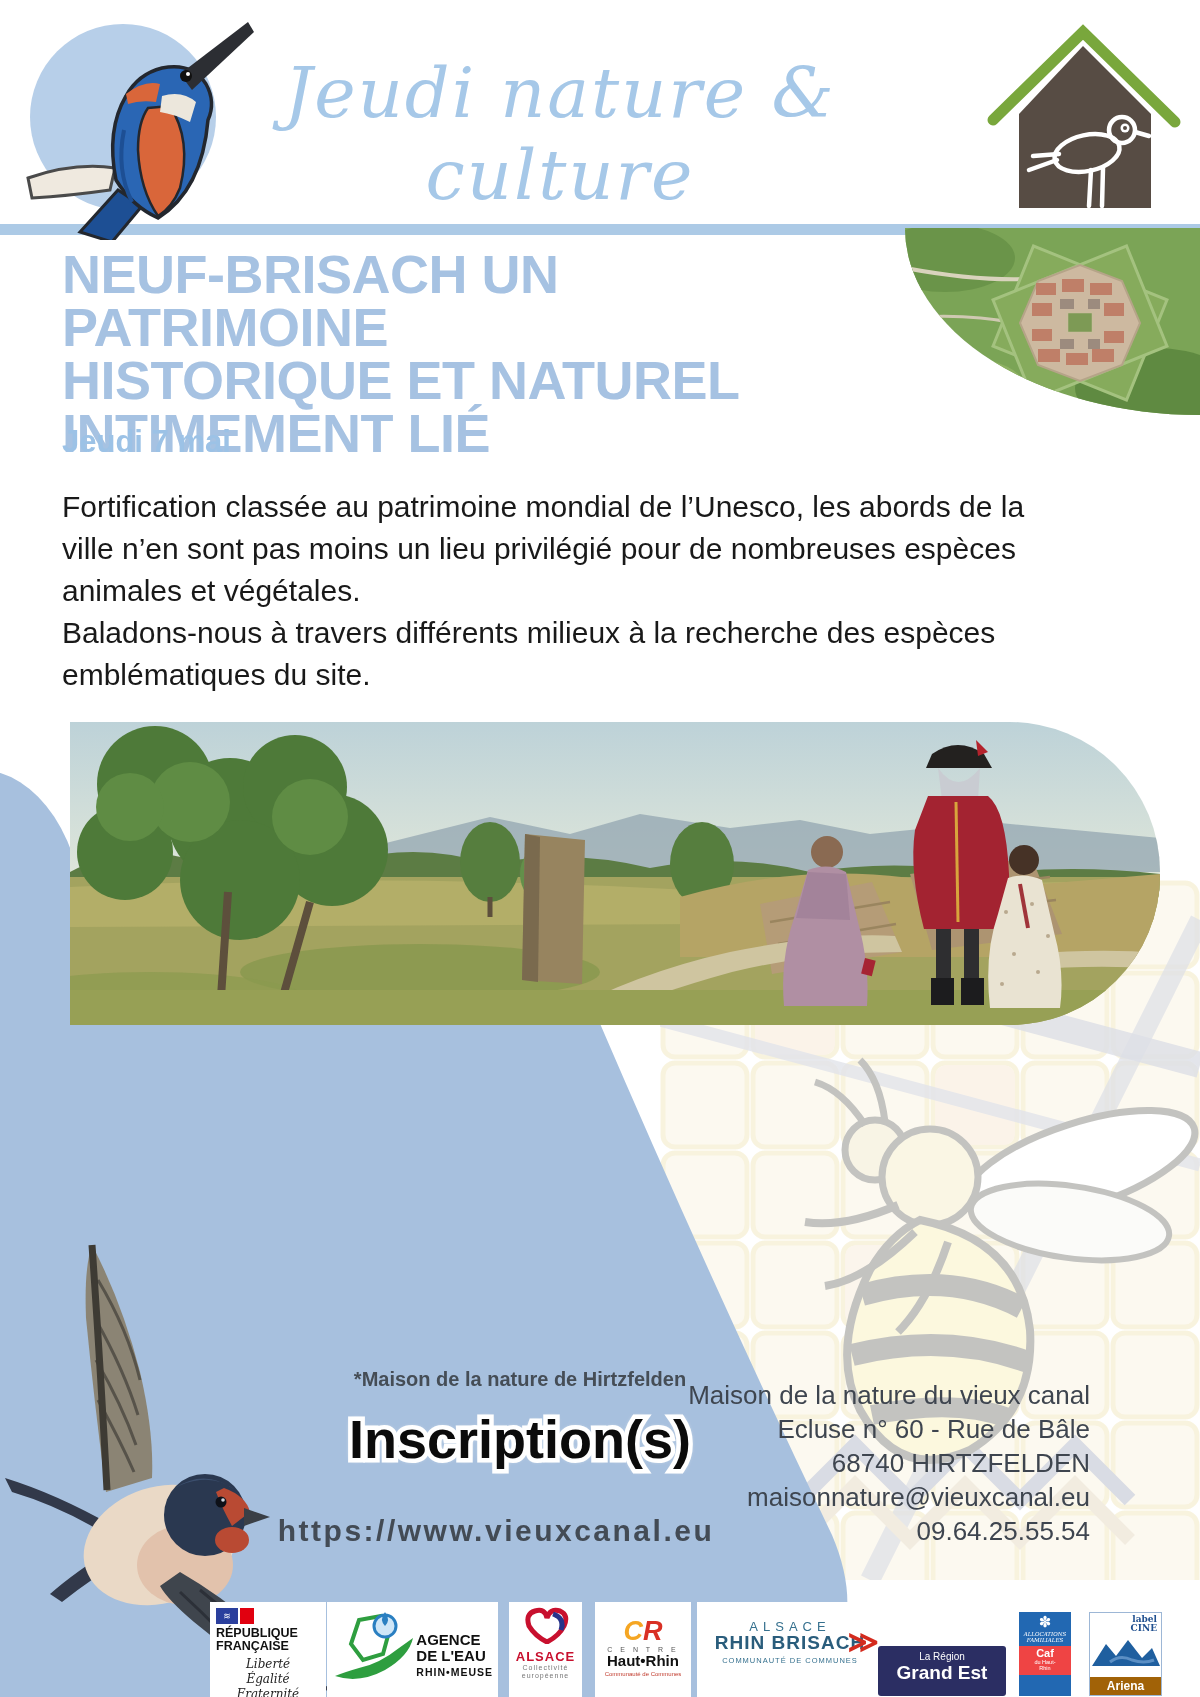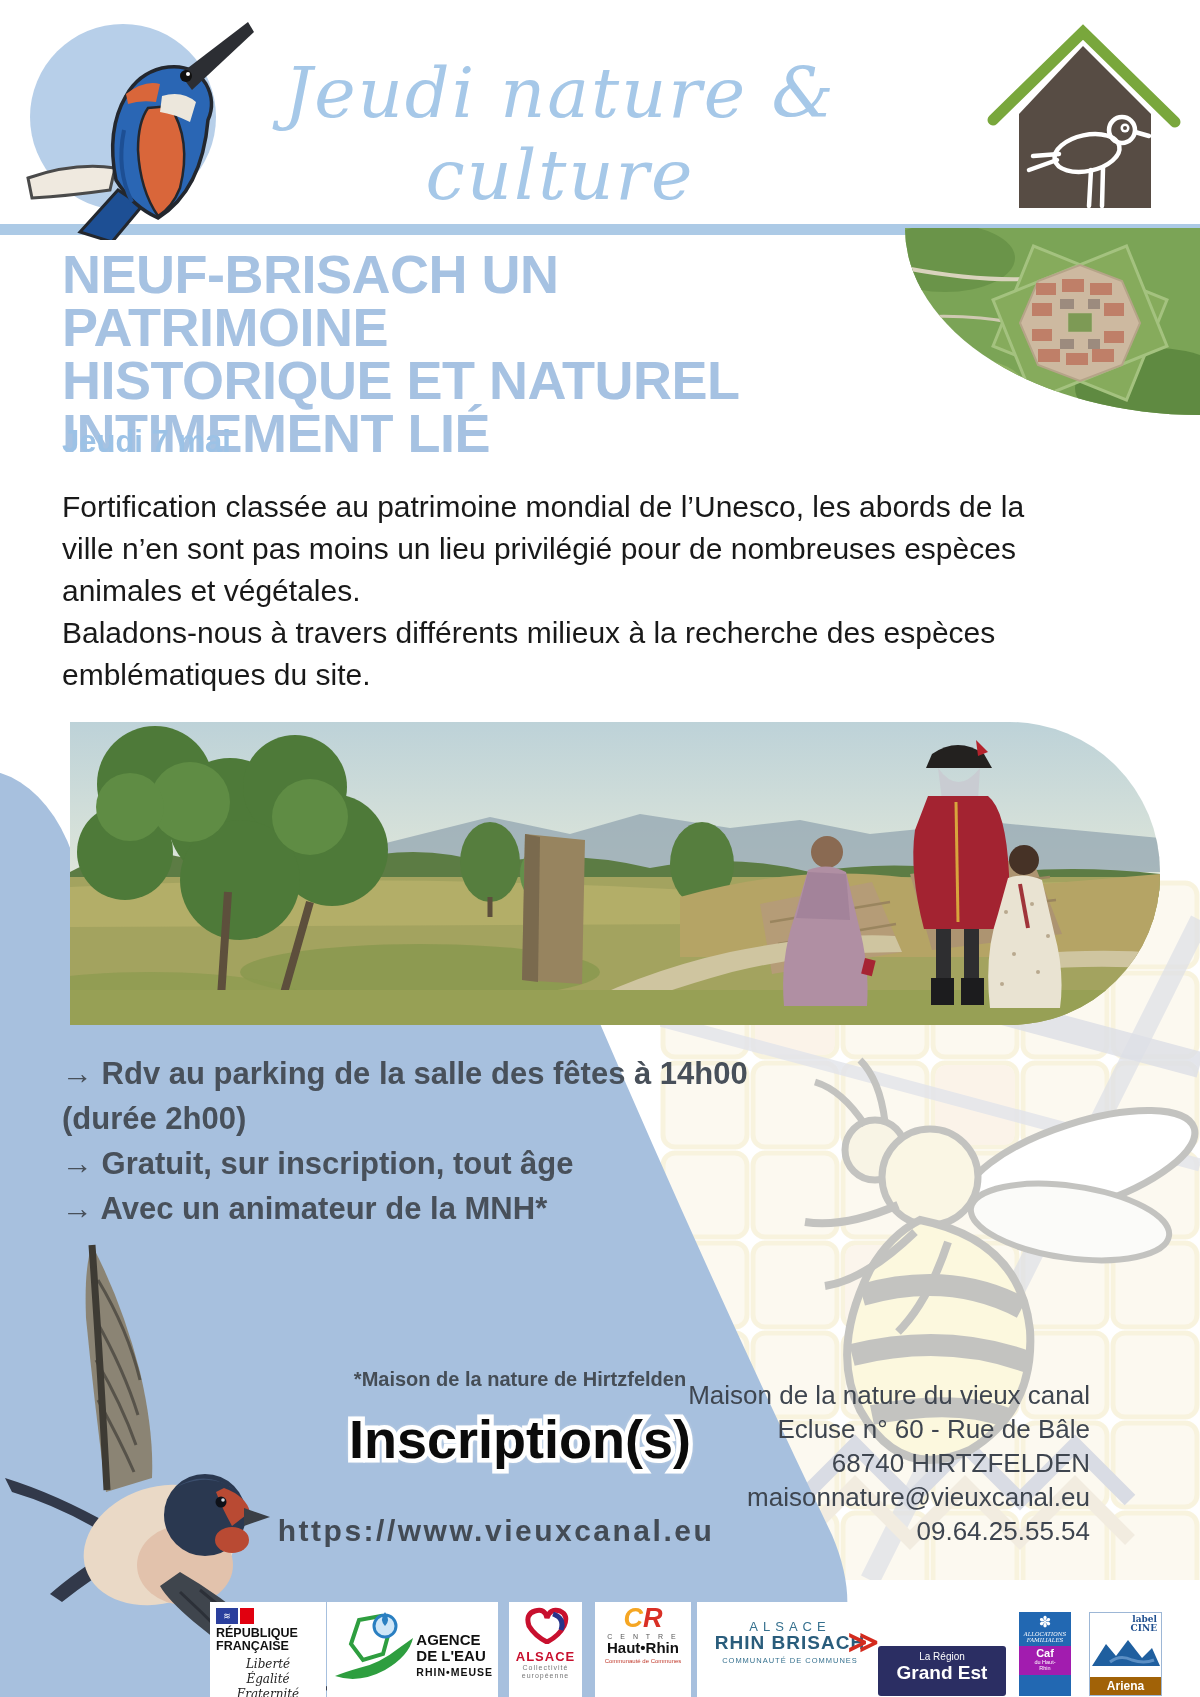--- a/index.html
+++ b/index.html
@@ -64,41 +64,41 @@
   .rf-name{font-size:12.5px;font-weight:bold;color:#111;line-height:1.05;white-space:pre-line;}
   .rf-motto{font-family:"DejaVu Serif",serif;font-style:italic;font-size:12px;color:#222;
     line-height:1.25;white-space:pre-line;margin-top:4px;text-align:center;}
   .lb-agence{left:327px;width:171px;}
   .agence-text{position:absolute;right:5px;top:30px;text-align:left;}
   .agence-l1{font-size:15px;font-weight:bold;color:#111;line-height:1.05;}
   .agence-l3{font-size:10.5px;font-weight:bold;color:#111;letter-spacing:1px;margin-top:2px;}
   .lb-alsace{left:509px;width:73px;text-align:center;padding-top:4px;box-sizing:border-box;}
   .alsace-name{font-size:13px;font-weight:bold;color:#c8102e;letter-spacing:1px;margin-top:1px;}
   .alsace-sub{font-size:7px;color:#777;line-height:1.2;white-space:pre-line;letter-spacing:1px;}
-  .lb-chr{left:595px;width:96px;text-align:center;padding-top:3px;box-sizing:border-box;}
+  .lb-chr{left:595px;width:96px;text-align:center;padding-top:16px;box-sizing:border-box;}
   .chr-mono{font-size:27px;font-weight:bold;font-style:italic;color:#d93025;line-height:1;}
   .chr-mono .c1{color:#f5a623;}
   .chr-top{font-size:7px;letter-spacing:3px;color:#555;margin-top:1px;}
   .chr-name{font-size:15px;font-weight:bold;color:#111;line-height:1.1;}
   .chr-sub{font-size:6px;color:#c0392b;margin-top:1px;}
   .lb-rb{left:697px;width:186px;text-align:center;padding-top:18px;box-sizing:border-box;}
   .rb-l1{font-size:13px;letter-spacing:5px;color:#35708e;line-height:1;}
   .rb-l2{font-size:19px;font-weight:bold;color:#2a5d7c;line-height:1.1;letter-spacing:1px;}
   .rb-chevron{position:absolute;right:4px;top:22px;color:#d42b1e;font-size:30px;font-weight:bold;}
   .rb-sub{font-size:7.5px;color:#35708e;letter-spacing:1px;margin-top:2px;}
   .lb-ge{left:878px;top:1646px;height:50px;width:128px;background:#2b2e63;color:#fff;
     text-align:center;border-radius:3px;padding-top:5px;box-sizing:border-box;}
   .ge-l1{font-size:10px;line-height:1.1;}
   .ge-l2{font-size:19px;font-weight:bold;line-height:1.15;}
   .lb-caf{left:1019px;top:1612px;height:84px;width:52px;background:#2268b2;color:#fff;
     text-align:center;box-sizing:border-box;}
   .caf-icon{font-size:15px;line-height:1.1;margin-top:2px;}
   .caf-l1{font-family:"DejaVu Serif",serif;font-style:italic;font-size:5.5px;line-height:1.2;
     white-space:pre-line;}
-  .caf-band{background:#a21caf;margin-top:2px;padding:2px 12px 3px;}
+  .caf-band{background:#ef4444;margin-top:2px;padding:2px 12px 3px;}
   .caf-l3{font-size:11px;font-weight:bold;line-height:1;}
   .caf-l4{font-size:5.5px;line-height:1.2;}
   .lb-ariena{left:1089px;top:1612px;height:84px;width:73px;background:#fff;
     border:1px solid #9db7d6;box-sizing:border-box;}
   .ariena-label{font-family:"DejaVu Serif",serif;font-weight:bold;font-size:9px;color:#1f4f8f;
     text-align:right;padding:2px 4px 0 0;line-height:1.05;white-space:pre-line;}
   .ariena-band{position:absolute;bottom:0;left:0;right:0;background:#a16207;color:#fff;
     text-align:center;font-size:12px;font-weight:bold;padding:2px 0;}
 </style>
 </head>
@@ -292,25 +292,20 @@
         <circle cx="936" cy="190" r="2"></circle>
           <circle cx="962" cy="182" r="2"></circle>
           <circle cx="978" cy="214" r="2"></circle>
         <circle cx="944" cy="232" r="2"></circle>
           <circle cx="968" cy="250" r="2"></circle>
           <circle cx="932" cy="262" r="2"></circle>
       </g>
     </svg>
   </div>
 
-  <div class="abs bullets">
-    <div>→ Rdv au parking de la salle des fêtes à 14h00 (durée 2h00)</div>
-    <div>→ Gratuit, sur inscription, tout âge</div>
-    <div>→ Avec un animateur de la MNH*</div>
-  </div>
 
   <div class="abs swallow-wrap">
     <svg width="360" height="457" viewBox="0 0 360 457">
       <path d="M92,5 Q122,62 140,132 Q154,192 152,238 L106,252 Q94,160 86,78 Q84,28 92,5 Z" fill="#8b8474"></path>
       <g stroke="#57534a" stroke-width="3" fill="none">
         <path d="M98,40 Q128,90 140,140"></path>
           <path d="M96,80 Q124,130 138,175"></path>
         <path d="M96,120 Q122,165 136,205"></path>
           <path d="M98,160 Q120,200 134,232"></path>
       </g>

